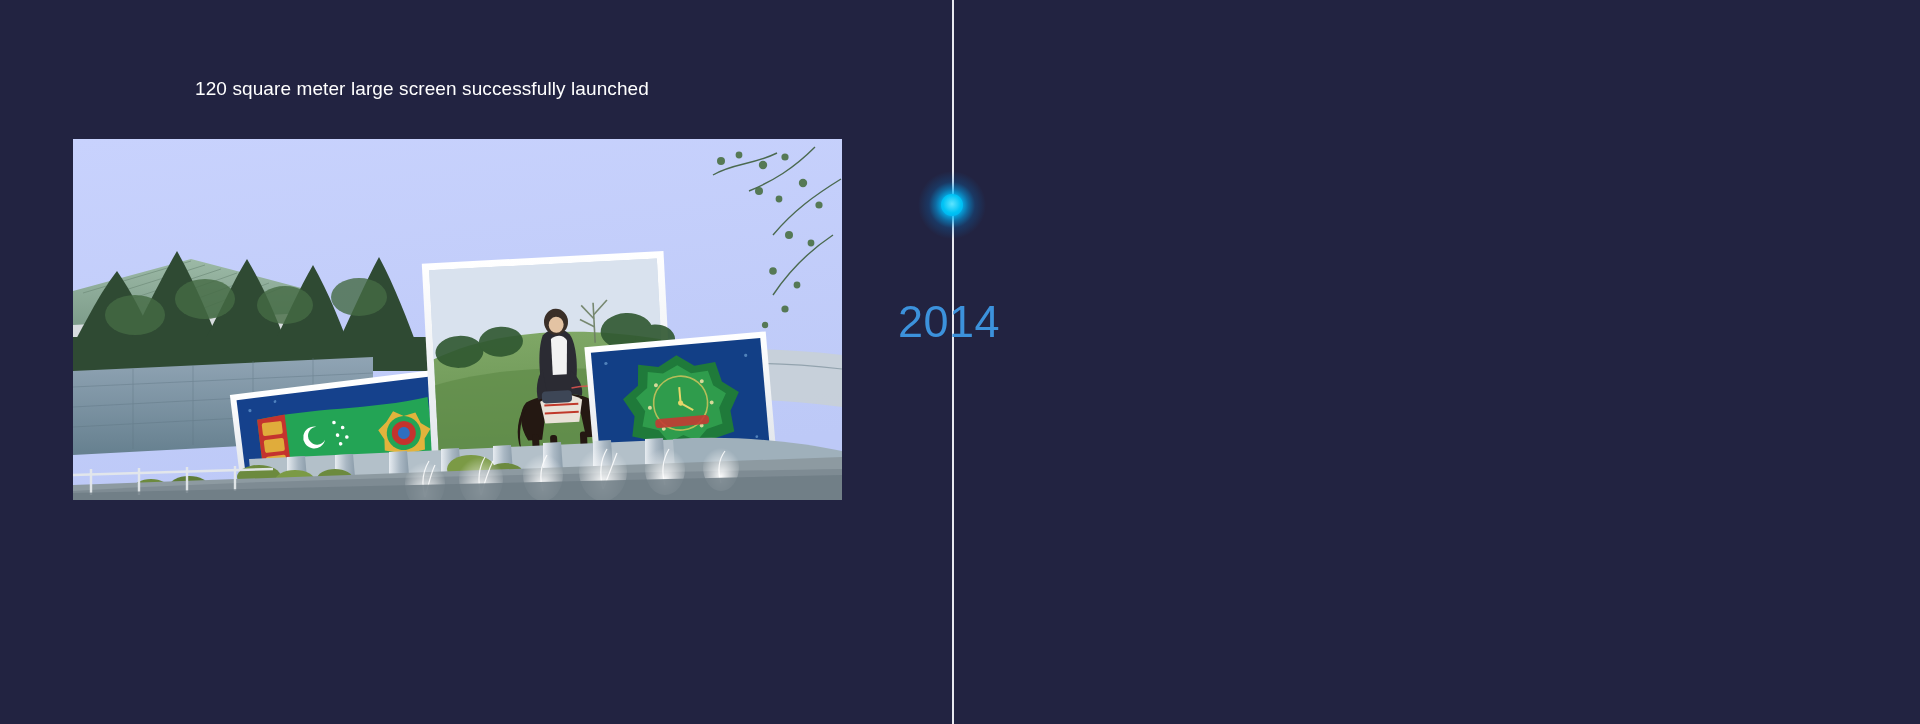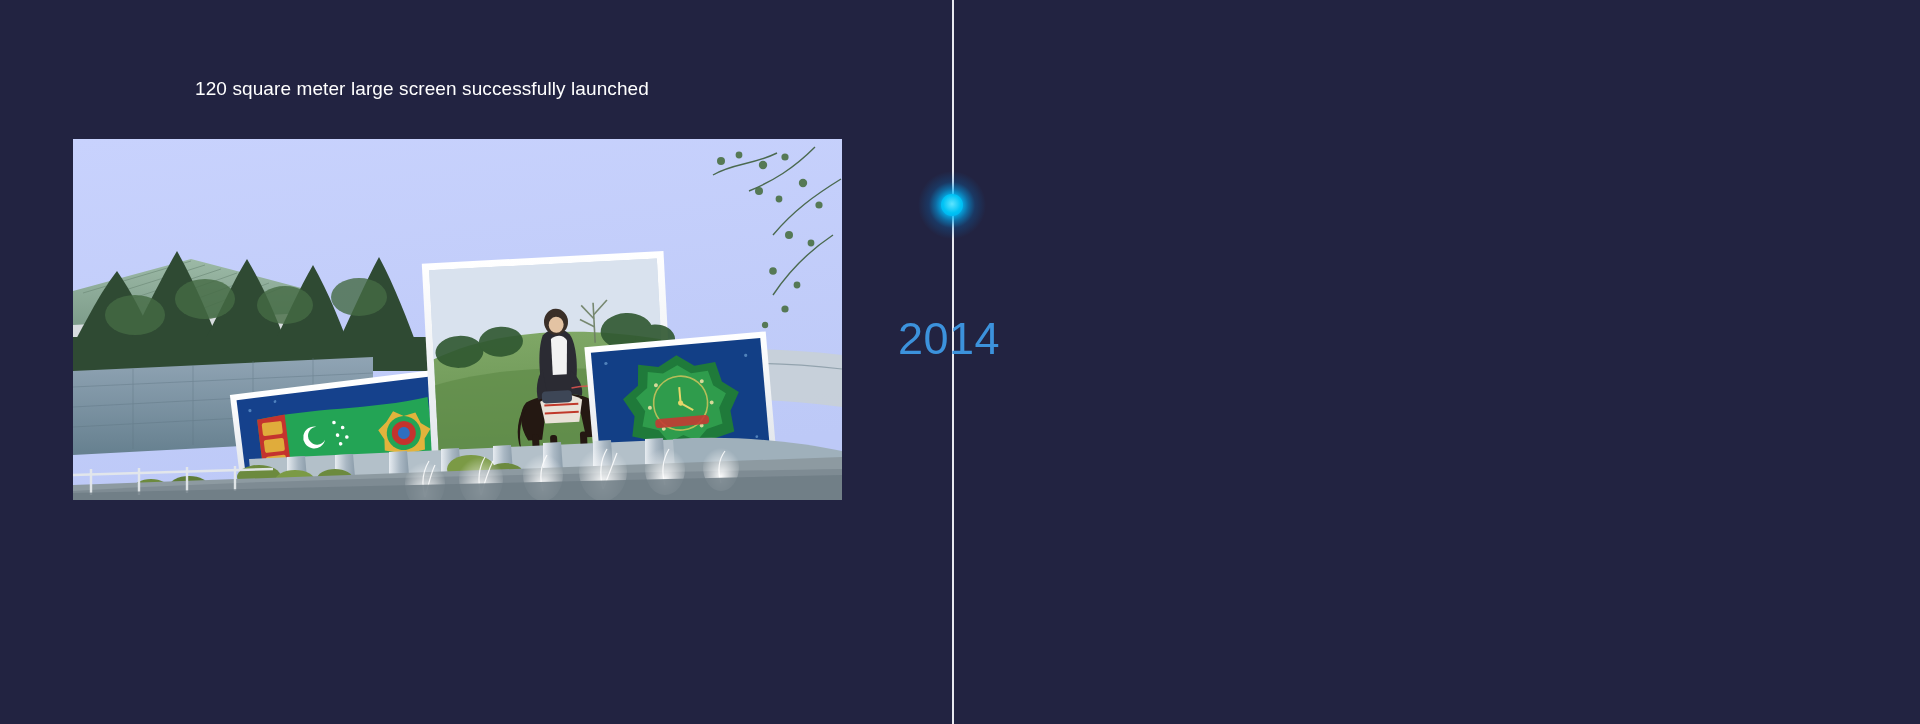--- a/index.html
+++ b/index.html
@@ -70,21 +70,21 @@
     top: -11px;
     width: 22px;
     height: 22px;
     border-radius: 50%;
     background: radial-gradient(circle at 50% 45%, #5de4ff 0%, #00c3f5 55%, #00a8e8 100%);
   }
 
   .timeline-year {
     position: absolute;
     left: 898px;
-    top: 316px;
+    top: 299px;
     font-size: 45px;
     font-weight: 400;
     color: #3c92dc;
     letter-spacing: .5px;
     line-height: 1;
   }
 
   
   .photo {
     position: absolute;

